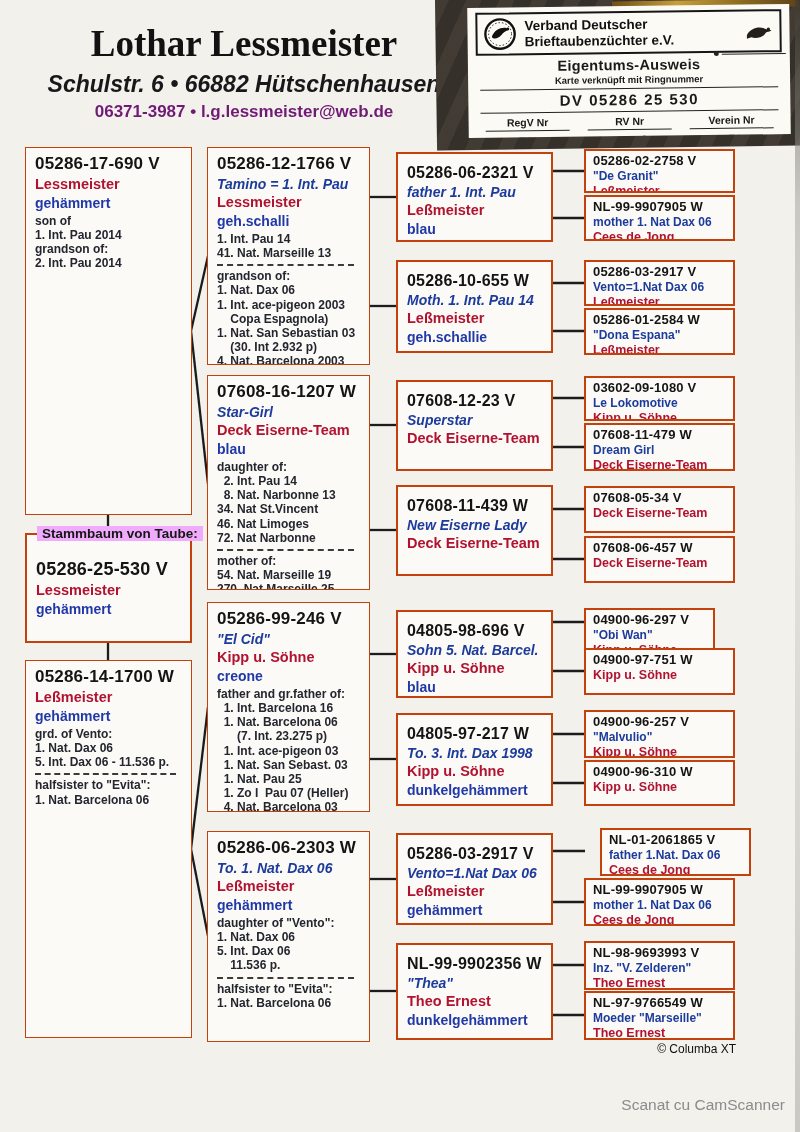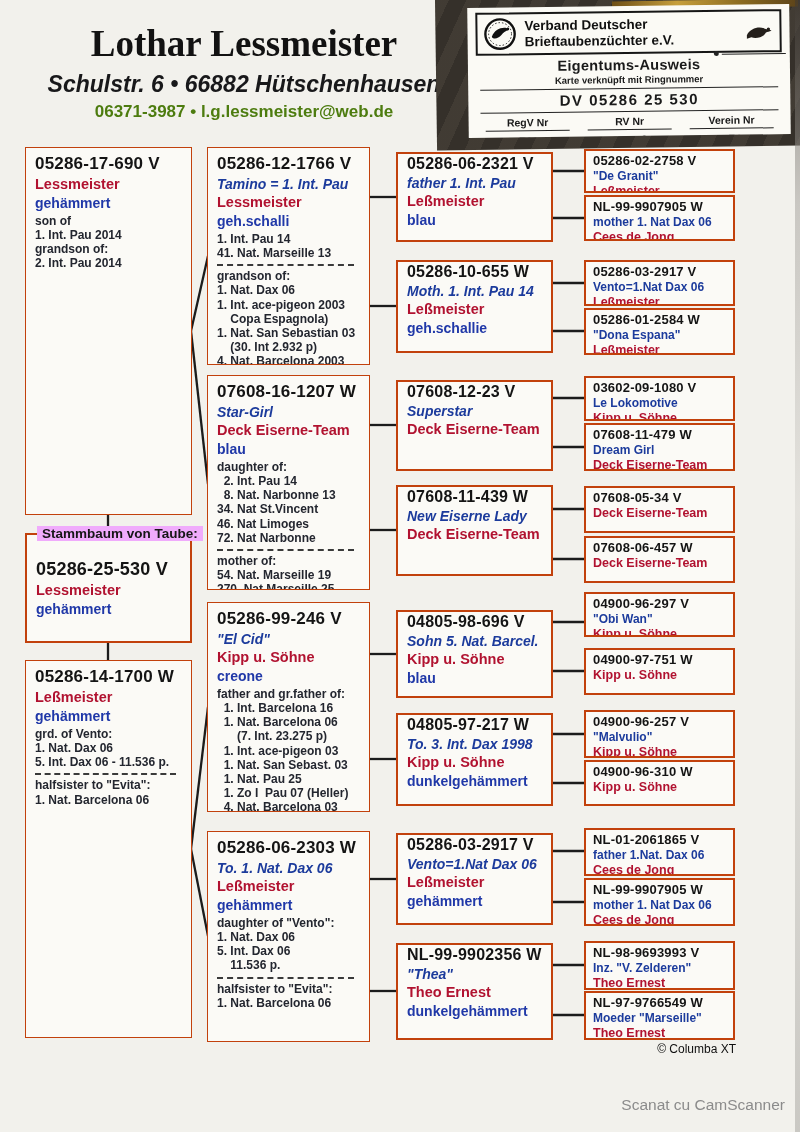--- a/index.html
+++ b/index.html
@@ -4,21 +4,21 @@
 <style>
   html,body{margin:0;padding:0;background:#cfcdc8;}
   .page{position:relative;width:800px;height:1132px;background:#f2f1ec;overflow:hidden;
         font-family:"Liberation Sans",sans-serif;color:#1a1a1a;}
   .edge-right{position:absolute;right:0;top:0;width:5px;height:100%;
         background:linear-gradient(#3e3832,#a8a5a0 18%,#d8d6d1 45%,#bcbab5 80%,#a9a7a2);opacity:.55;}
   
   .owner{position:absolute;left:18px;top:22px;width:452px;text-align:center;}
   .owner-name{font-family:"Liberation Serif",serif;font-weight:bold;font-size:37px;color:#121212;}
   .owner-addr{font-style:italic;font-weight:bold;font-size:23px;margin-top:6px;color:#18181a;}
-  .owner-contact{font-weight:bold;font-size:17px;margin-top:4px;color:#4d7c0f;}
+  .owner-contact{font-weight:bold;font-size:17px;margin-top:4px;color:#701a75;}
   
   .card-backing{position:absolute;left:436px;top:-6px;width:368px;height:154px;background:#35302a;
         transform:rotate(-.8deg);
         background-image:repeating-linear-gradient(115deg,rgba(120,110,95,.18) 0 14px,rgba(0,0,0,0) 14px 30px);}
   .gold-strip{position:absolute;left:612px;top:0;width:186px;height:8px;
         background:linear-gradient(90deg,#6e4f16,#c79f3c 35%,#8a6a20 70%,#5c431a);transform:rotate(-1deg);}
   .card{position:absolute;left:468px;top:6px;width:322px;height:130px;background:#fbfaf5;
         transform:rotate(-.7deg);box-sizing:border-box;padding:5px 8px 0;overflow:hidden;}
   .card-head{border:2.5px solid #161616;display:flex;align-items:center;gap:8px;padding:3px 6px;}
   .dv-logo{width:33px;height:33px;flex:none;}
@@ -30,21 +30,21 @@
   .card-sub{text-align:center;font-weight:bold;font-size:9.5px;margin-top:1px;}
   .card-rule{border-top:1.6px solid #222;margin:3px 4px 0;}
   .card-ring{text-align:center;font-weight:bold;font-size:15px;margin-top:2px;letter-spacing:1.5px;}
   .card-fields{display:flex;margin-top:3px;}
   .cf{flex:1;text-align:center;}
   .cf-label{font-weight:bold;font-size:10.5px;border-bottom:1.6px solid #222;margin:0 9px;padding-bottom:2px;}
   .cf-value{font-weight:bold;font-size:13px;padding-top:3px;border-bottom:1.6px solid #222;margin:0 15px;padding-bottom:1px;}
   
   .pbox{position:absolute;background:#fbfaf6;border:1px solid #c2410c;box-sizing:border-box;
         padding:6px 9px 4px;overflow:hidden;}
-  .pbox.g3{border-width:2.5px;padding:1px 9px;}
+  .pbox.g3{border-width:2.5px;padding:10px 9px;}
   .pbox.small{border-width:2px;padding:2px 7px;}
   .ring{font-weight:bold;font-size:17px;color:#141414;letter-spacing:.2px;white-space:nowrap;}
   .g3 .ring{font-size:16px;}
   .small .ring{font-size:13px;}
   .subject .ring{font-size:18px;}
   .pname{font-weight:bold;font-style:italic;font-size:14px;color:#1c3b9c;margin-top:2px;white-space:nowrap;}
   .small .pname{font-size:12px;margin-top:1px;font-style:normal;}
   .breeder{font-weight:bold;font-size:14.5px;color:#b11230;margin-top:2px;white-space:nowrap;}
   .small .breeder{font-size:12.5px;margin-top:1px;}
   .pcolor{font-weight:bold;font-size:14px;color:#2038a8;margin-top:3px;white-space:nowrap;}
@@ -286,39 +286,39 @@
     <div class="breeder">Deck Eiserne-Team</div>
   </div>
   <div class="pbox small" style="left:584px;top:486px;width:151px;height:47px;">
     <div class="ring">07608-05-34 V</div>
     <div class="breeder">Deck Eiserne-Team</div>
   </div>
   <div class="pbox small" style="left:584px;top:536px;width:151px;height:47px;">
     <div class="ring">07608-06-457 W</div>
     <div class="breeder">Deck Eiserne-Team</div>
   </div>
-  <div class="pbox small" style="left:584px;top:592px;width:151px;height:45px;">
+  <div class="pbox small" style="left:584px;top:608px;width:131px;height:45px;">
     <div class="ring">04900-96-297 V</div>
     <div class="pname">"Obi Wan"</div>
     <div class="breeder">Kipp u. Söhne</div>
   </div>
   <div class="pbox small" style="left:584px;top:648px;width:151px;height:47px;">
     <div class="ring">04900-97-751 W</div>
     <div class="breeder">Kipp u. Söhne</div>
   </div>
   <div class="pbox small" style="left:584px;top:710px;width:151px;height:48px;">
     <div class="ring">04900-96-257 V</div>
     <div class="pname">"Malvulio"</div>
     <div class="breeder">Kipp u. Söhne</div>
   </div>
   <div class="pbox small" style="left:584px;top:760px;width:151px;height:46px;">
     <div class="ring">04900-96-310 W</div>
     <div class="breeder">Kipp u. Söhne</div>
   </div>
-  <div class="pbox small" style="left:584px;top:828px;width:151px;height:48px;">
+  <div class="pbox small" style="left:600px;top:828px;width:151px;height:48px;">
     <div class="ring">NL-01-2061865 V</div>
     <div class="pname">father 1.Nat. Dax 06</div>
     <div class="breeder">Cees de Jong</div>
   </div>
   <div class="pbox small" style="left:584px;top:878px;width:151px;height:48px;">
     <div class="ring">NL-99-9907905 W</div>
     <div class="pname">mother 1. Nat Dax 06</div>
     <div class="breeder">Cees de Jong</div>
   </div>
   <div class="pbox small" style="left:584px;top:941px;width:151px;height:49px;">

